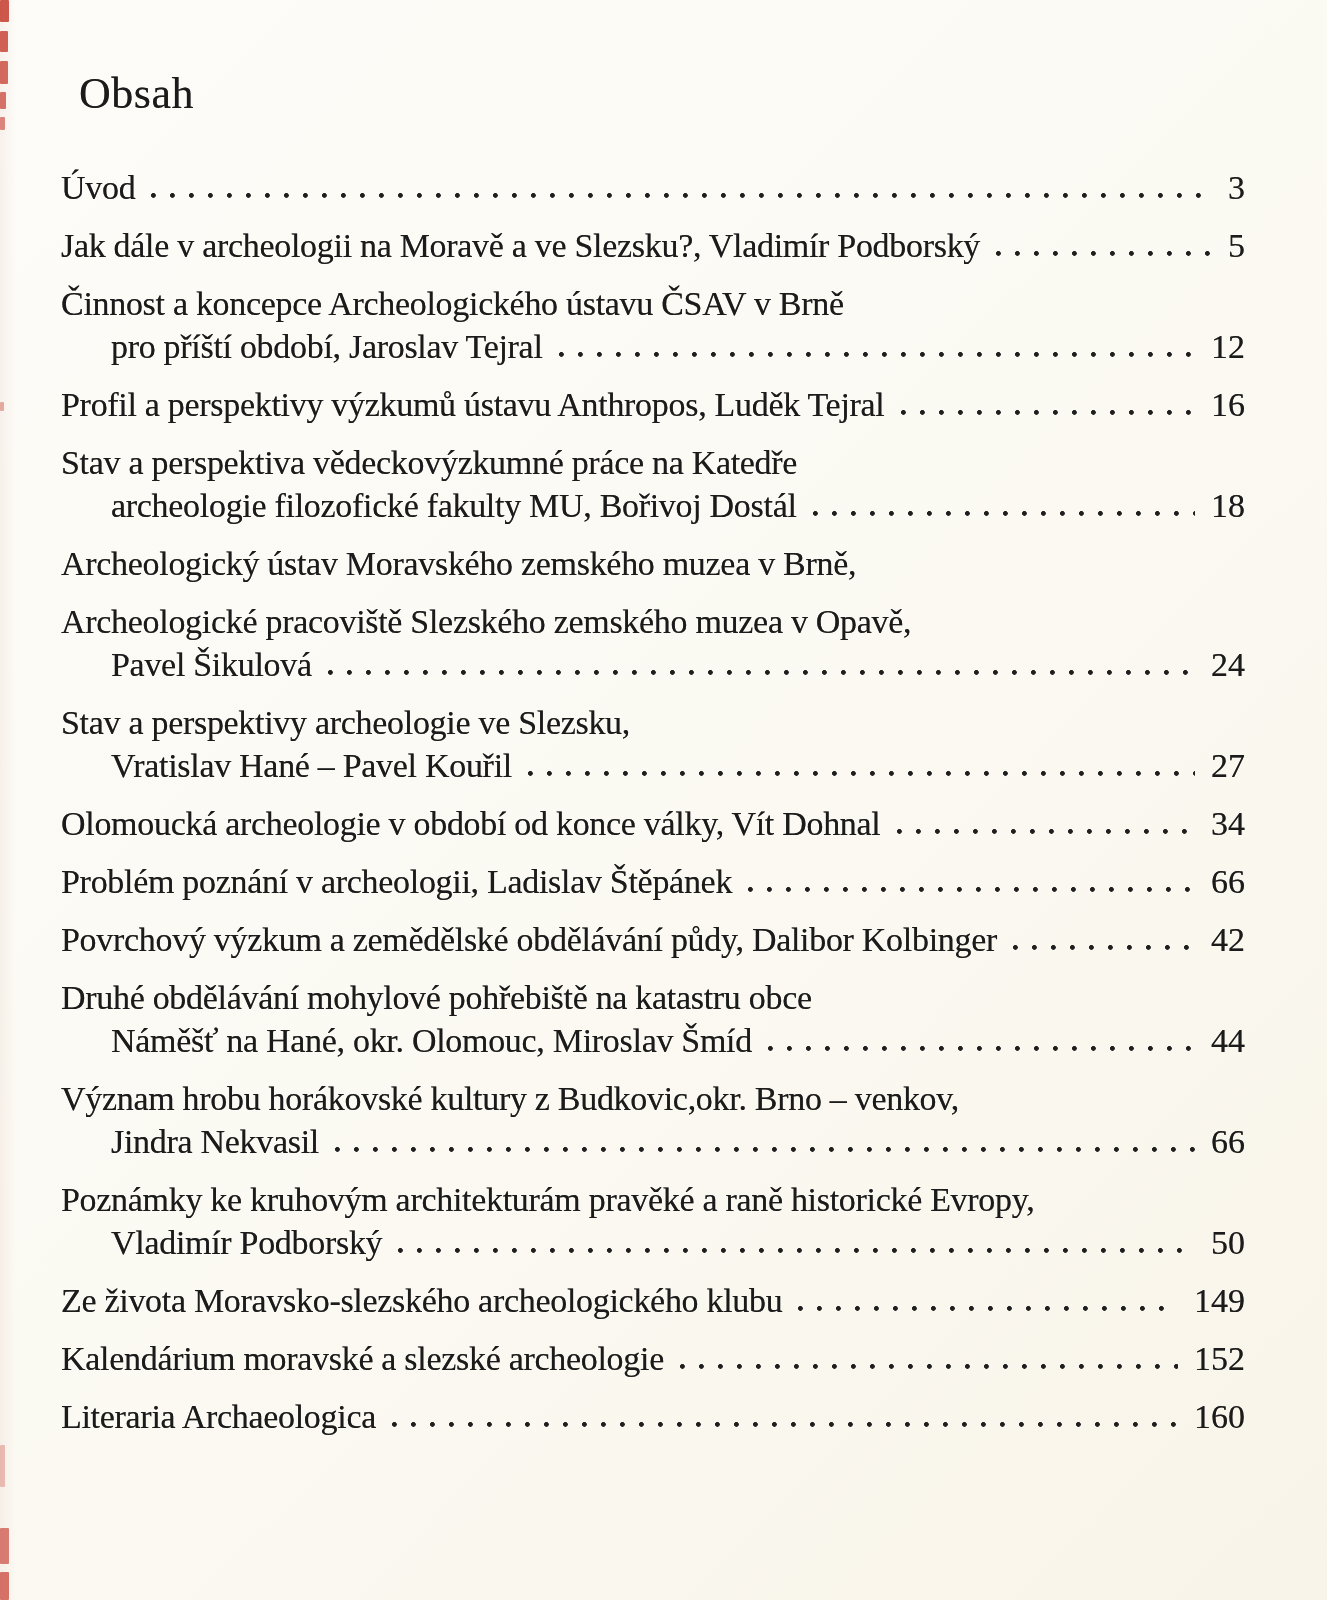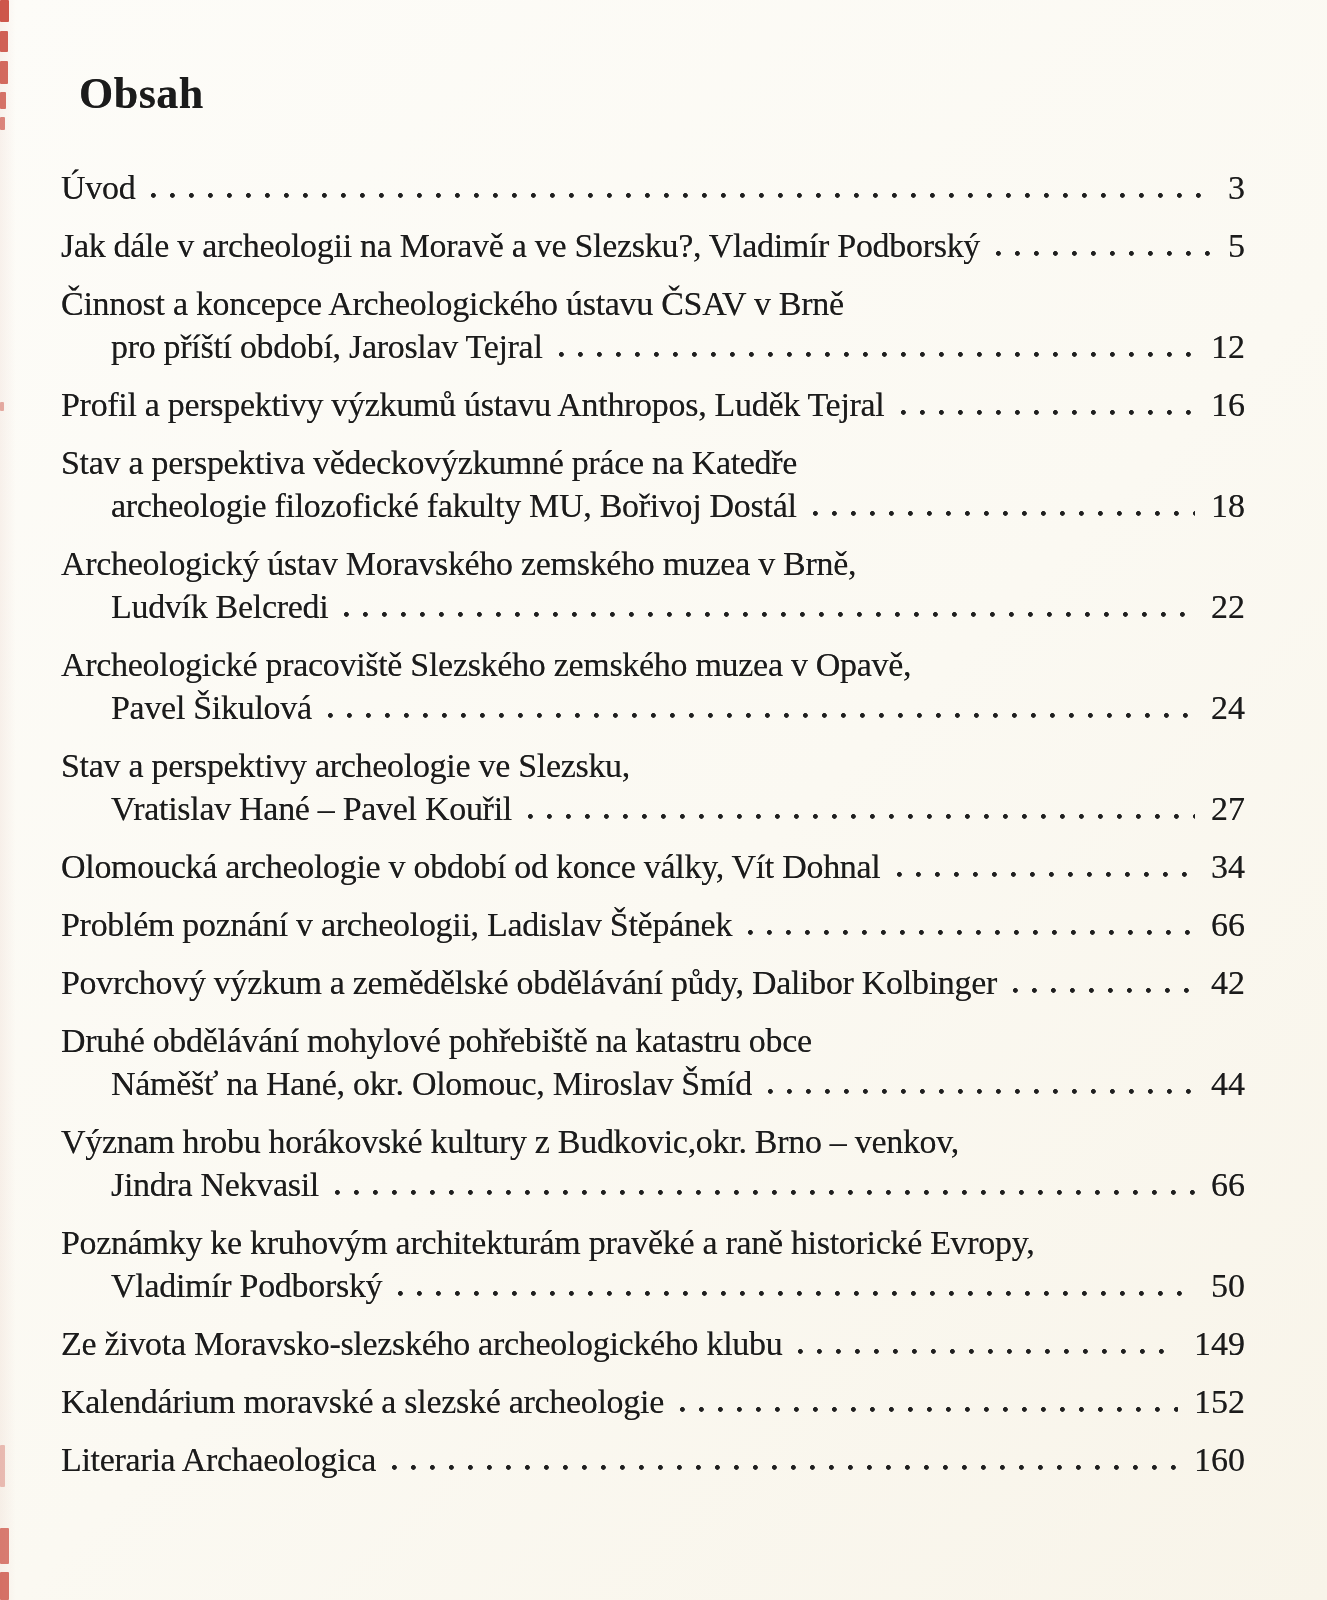--- a/index.html
+++ b/index.html
@@ -14,21 +14,21 @@
     position: absolute; inset: 0;
     background: linear-gradient(135deg, #fdfcf8 0%, #fbf9f2 55%, #f8f4e9 100%);
   }
   
   .page::before {
     content: ""; position: absolute; left: 0; top: 0; bottom: 0; width: 16px;
     background: linear-gradient(90deg, rgba(210,160,148,0.12), rgba(210,160,148,0));
   }
   .title {
     position: absolute; left: 79px; top: 72px; margin: 0;
-    font-size: 44px; font-weight: 700; line-height: 1; letter-spacing: 0.5px;
+    font-size: 44px; font-weight: 400; line-height: 1; letter-spacing: 0.5px;
   }
   .toc { position: absolute; left: 61px; right: 82px; top: 166px; }
   .entry { margin-bottom: 15px; }
   .tline {
     font-size: 34px; line-height: 43px; letter-spacing: -0.3px;
     white-space: nowrap;
   }
   .title, .tline, .pagenum { text-shadow: 0 0 0.6px rgba(25,25,25,0.65); }
   .row { display: flex; align-items: baseline; }
   .row.indent { padding-left: 50px; }
@@ -83,25 +83,20 @@
       <div class="entry">
         <div class="tline">Stav a perspektiva vědeckovýzkumné práce na Katedře</div>
         <div class="row indent">
           <span class="tline">archeologie filozofické fakulty MU, Bořivoj Dostál</span>
           <span class="leader"></span>
           <span class="pagenum">18</span>
         </div>
       </div>
       <div class="entry">
         <div class="tline">Archeologický ústav Moravského zemského muzea v Brně,</div>
-        <div class="row indent">
-          <span class="tline">Ludvík Belcredi</span>
-          <span class="leader"></span>
-          <span class="pagenum">22</span>
-        </div>
       </div>
       <div class="entry">
         <div class="tline">Archeologické pracoviště Slezského zemského muzea v Opavě,</div>
         <div class="row indent">
           <span class="tline">Pavel Šikulová</span>
           <span class="leader"></span>
           <span class="pagenum">24</span>
         </div>
       </div>
       <div class="entry">

